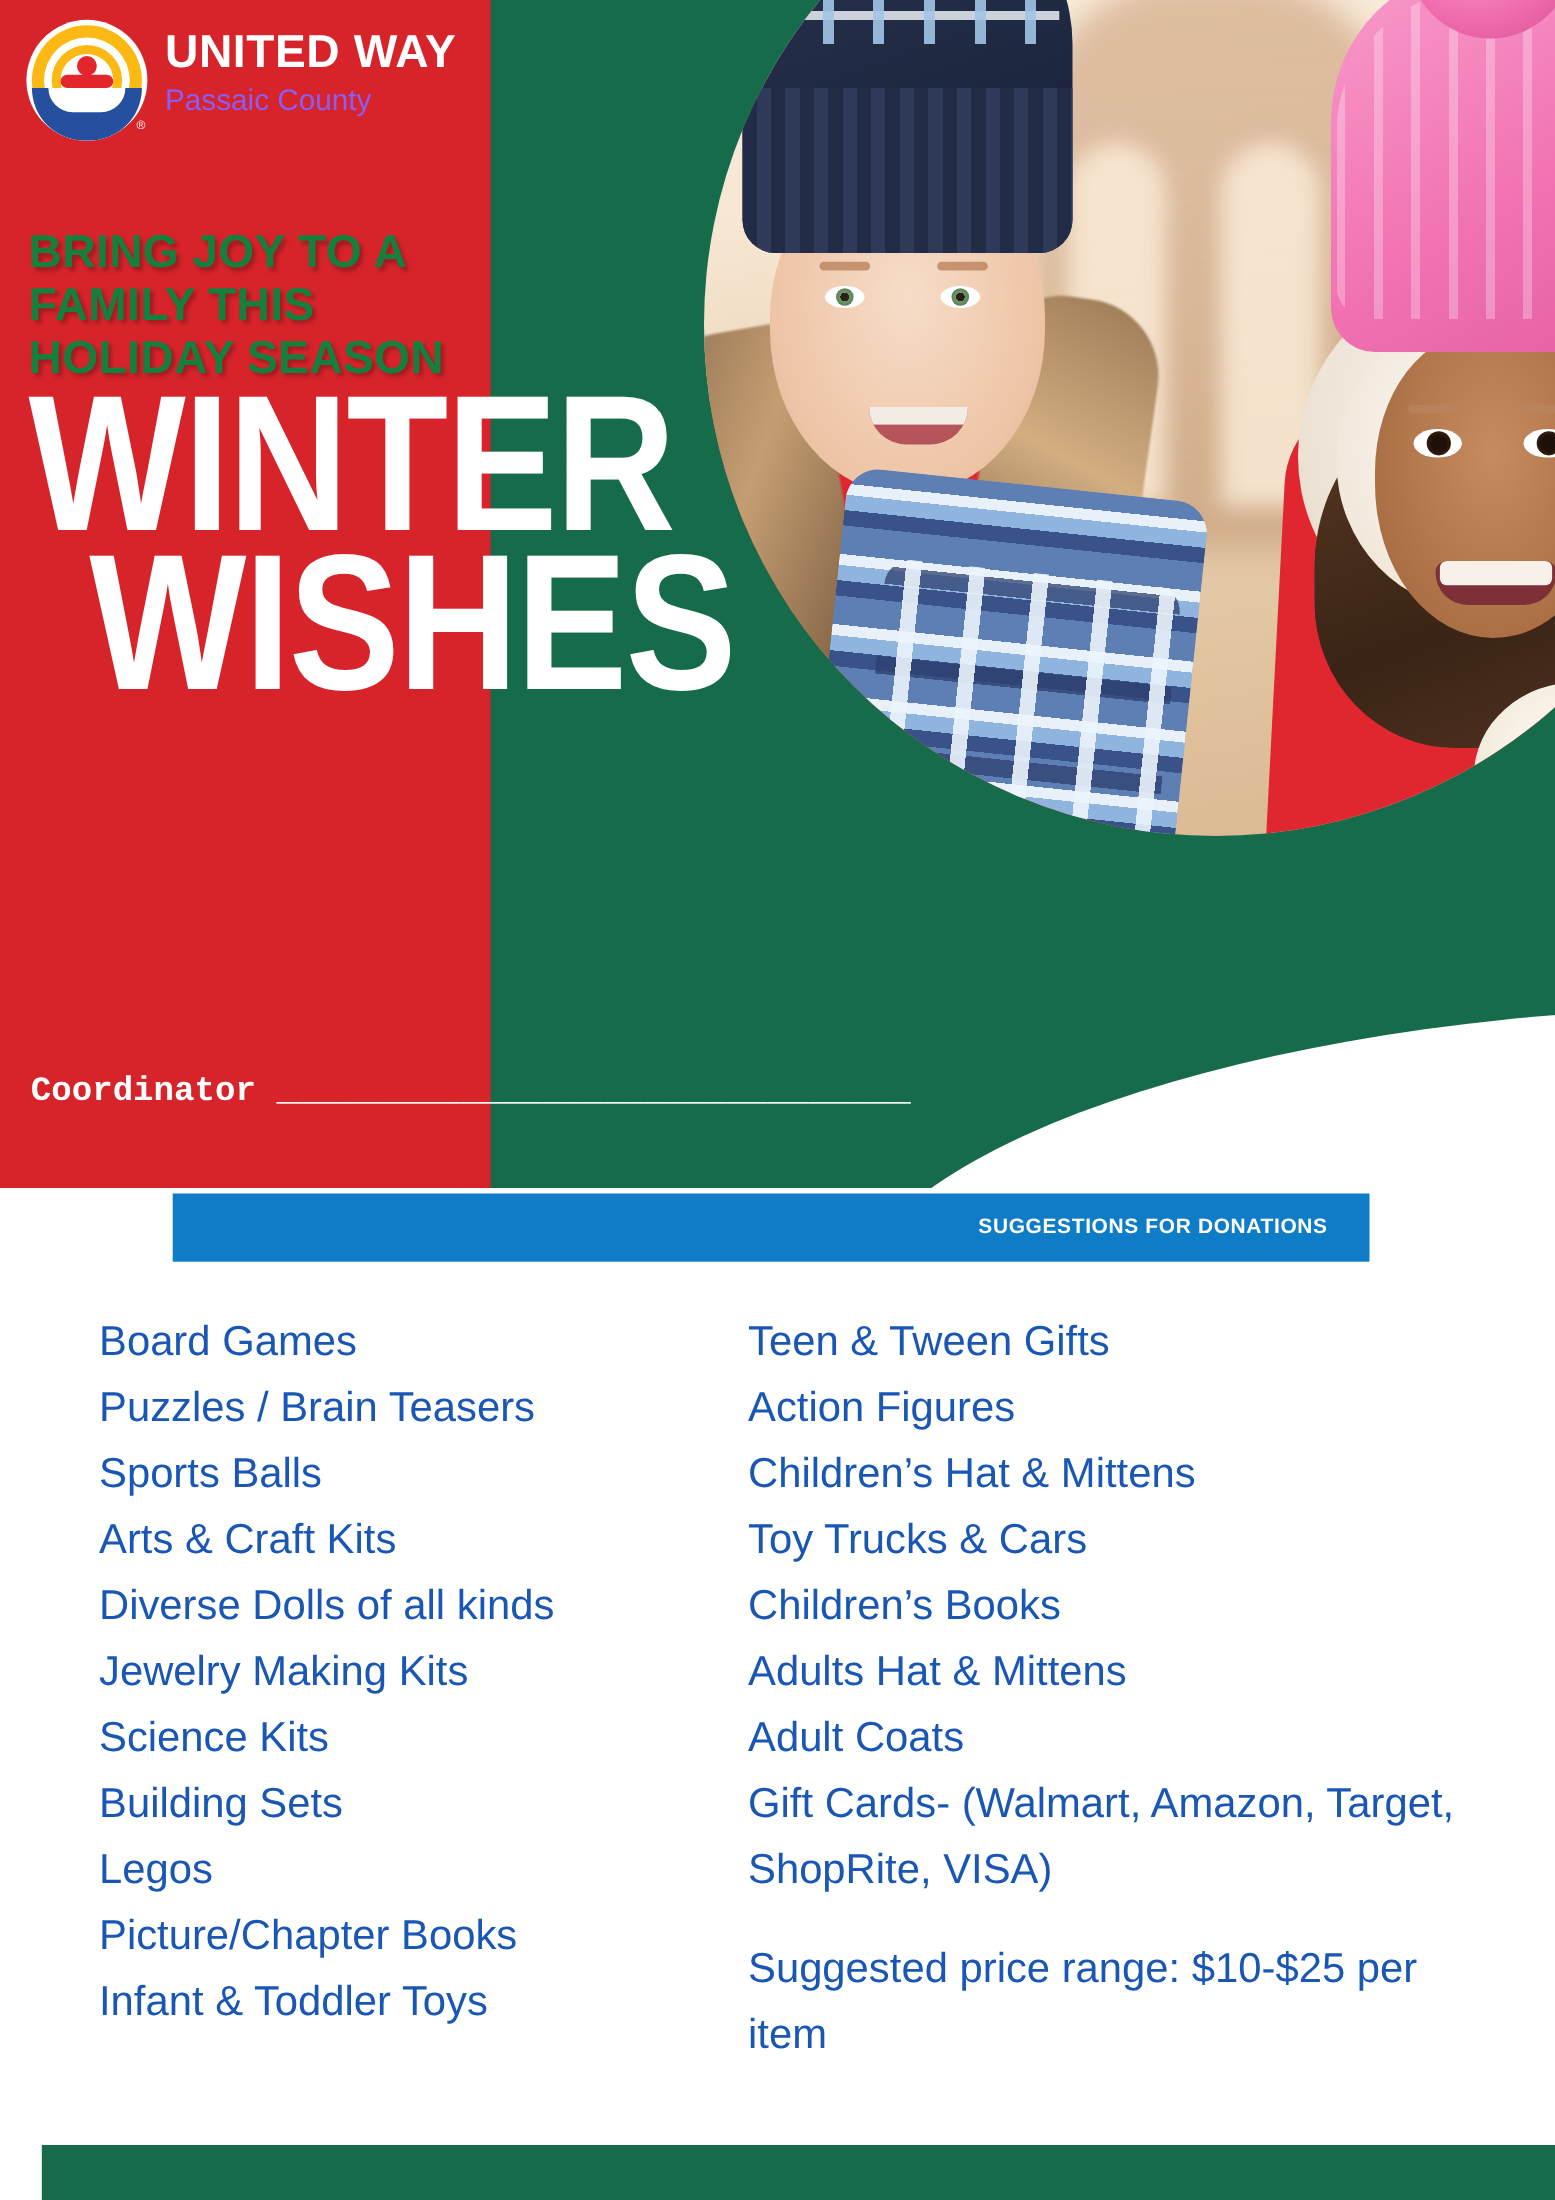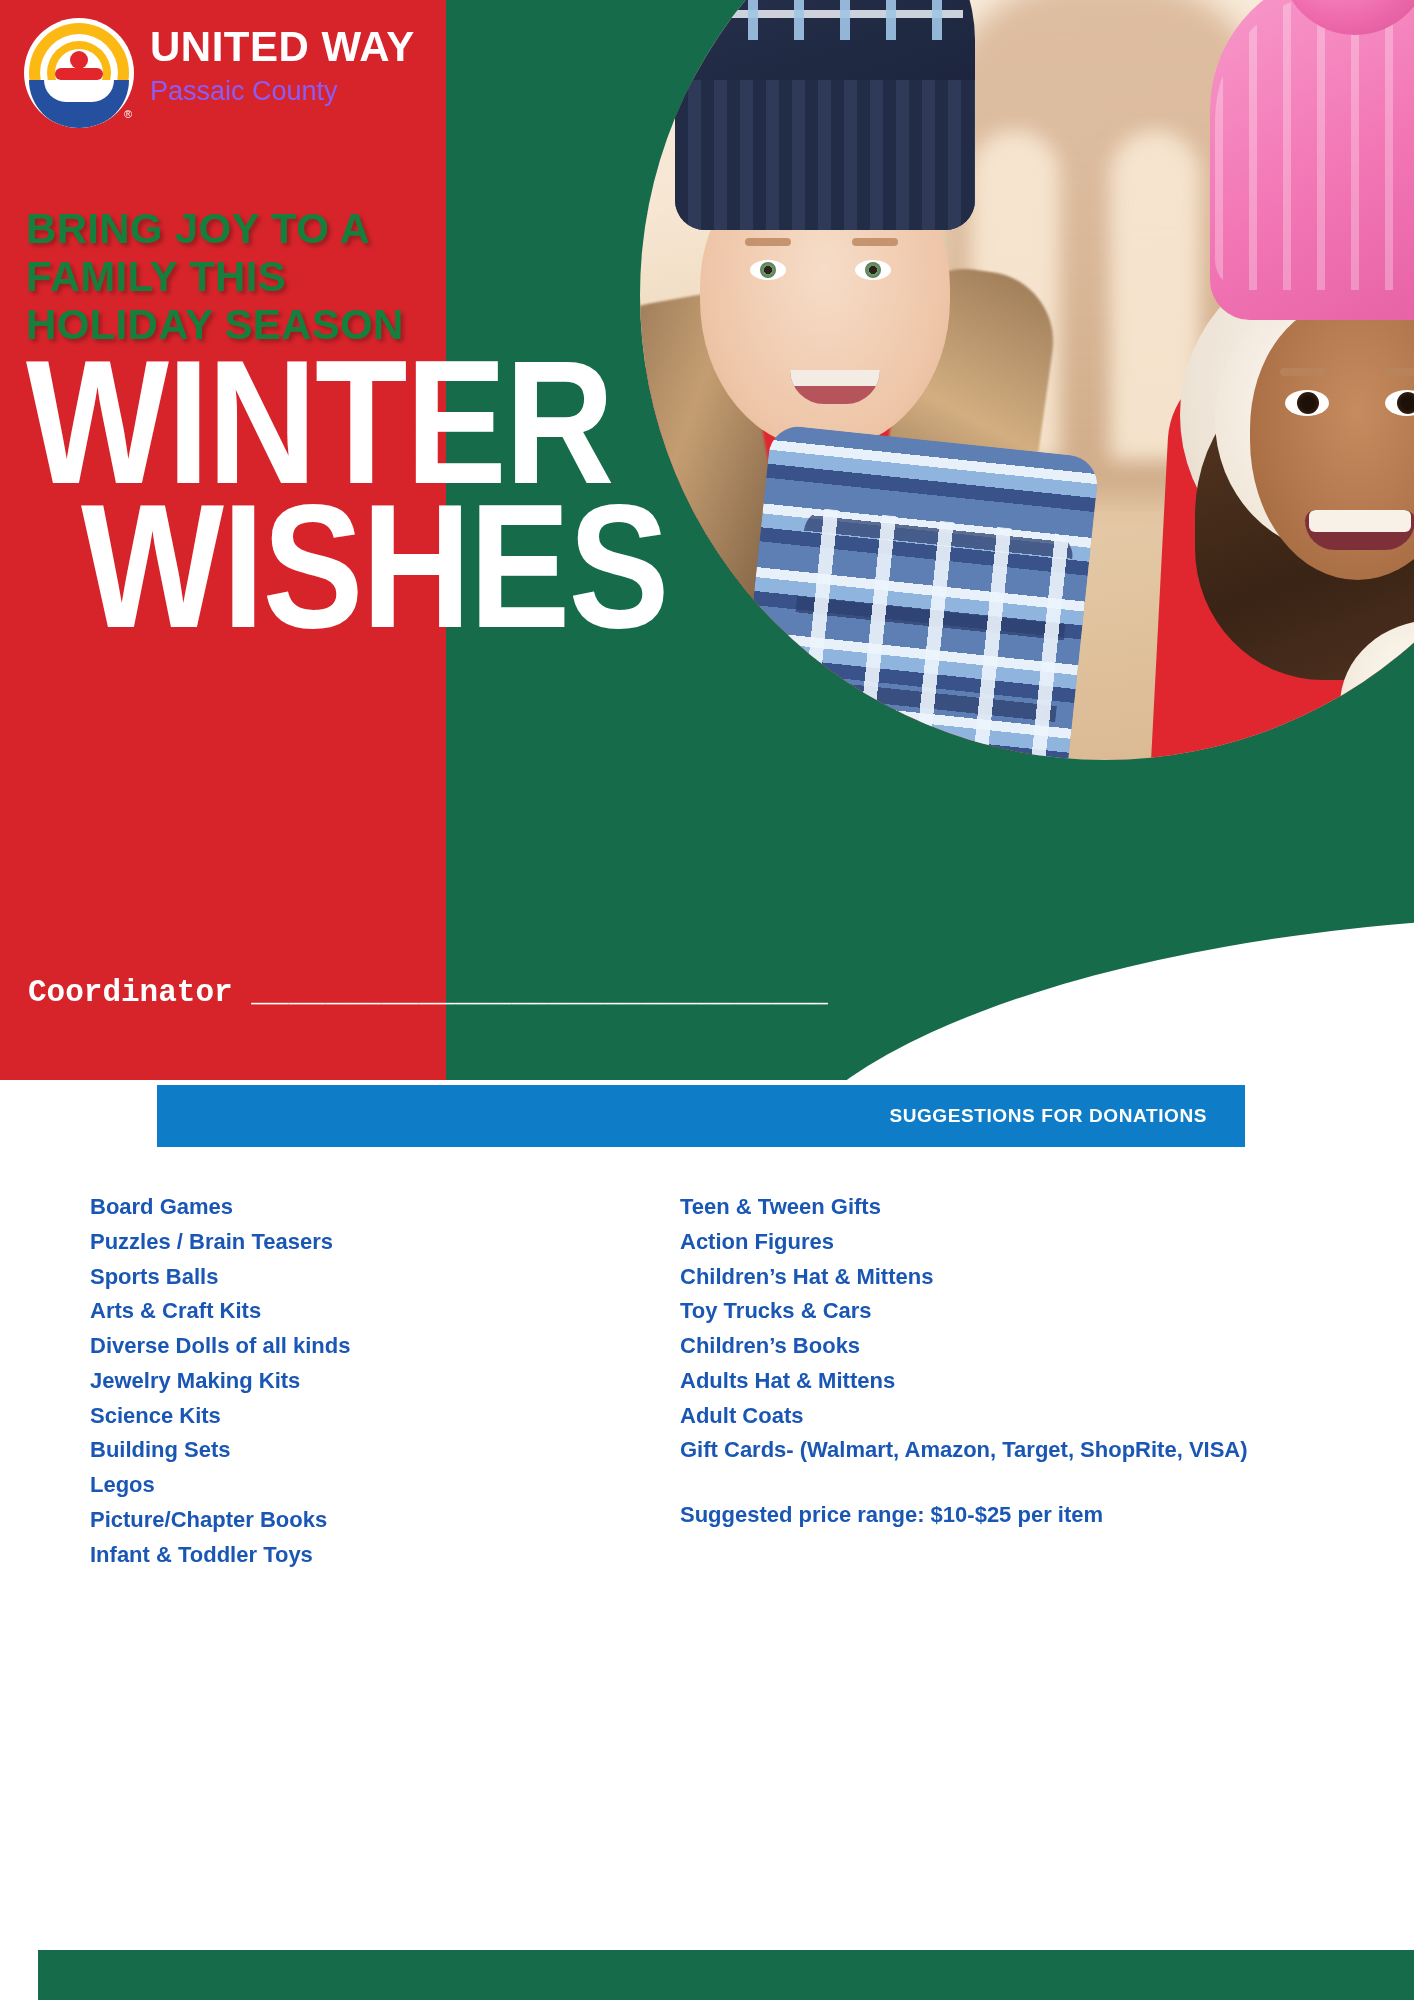--- a/index.html
+++ b/index.html
@@ -139,21 +139,21 @@
   .fl1{left:28px;top:895px;}
   .fl2{left:28px;top:975px;font-family:Liberation Mono, monospace;}
 
   
   .banner{position:absolute;left:157px;top:1085px;width:1088px;height:62px;background:#0f7cc8;}
   .banner span{position:absolute;right:38px;top:50%;transform:translateY(-50%);color:#fff;
                font-weight:bold;font-size:19px;letter-spacing:.6px;}
 
   
   .lists{position:absolute;left:0;top:1190px;width:1414px;}
-  .col{position:absolute;color:#1a57b5;font-weight:bold;font-size:22px;line-height:1.58;}
+  .col{position:absolute;color:#1a57b5;font-weight:normal;font-size:38px;line-height:1.58;}
   .col-left{left:90px;top:0;width:540px;}
   .col-right{left:680px;top:0;width:660px;}
   .col div{white-space:pre-wrap;}
   .spacer{height:30px;}
 
   
   .footer{position:absolute;left:38px;top:1950px;width:1376px;height:50px;background:#156b4a;}
 </style>
 </head>
 <body>

